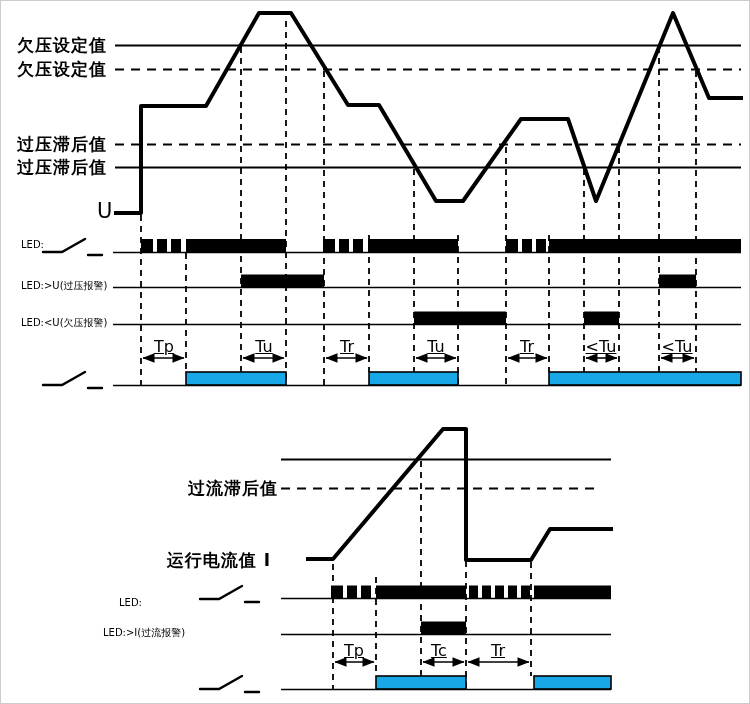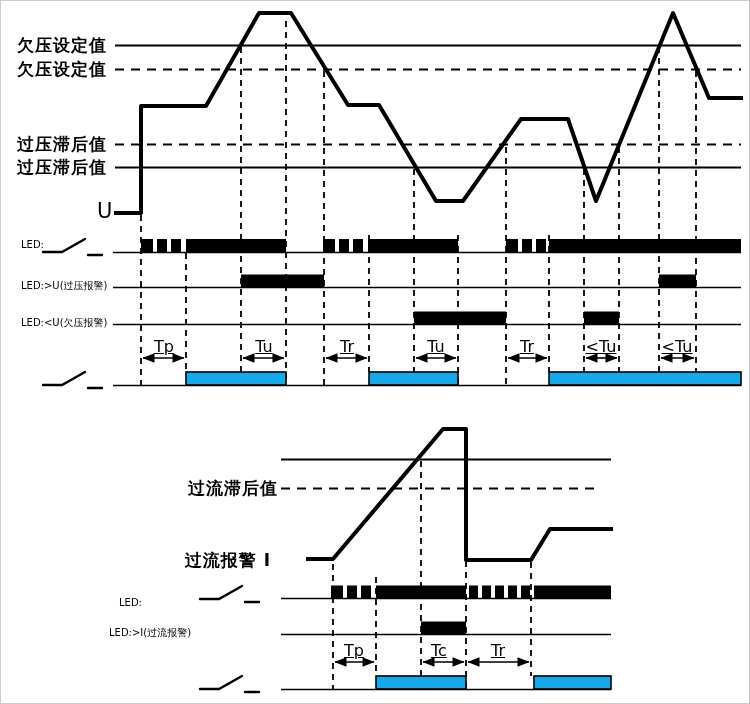--- a/index.html
+++ b/index.html
@@ -182,22 +182,22 @@
 
   <div class="tlbl" style="left:132px;top:337px;">Tp</div>
   <div class="tlbl" style="left:232px;top:337px;">Tu</div>
   <div class="tlbl" style="left:315px;top:337px;">Tr</div>
   <div class="tlbl" style="left:404px;top:337px;">Tu</div>
   <div class="tlbl" style="left:495px;top:337px;">Tr</div>
   <div class="tlbl" style="left:569px;top:337px;">&lt;Tu</div>
   <div class="tlbl" style="left:645px;top:337px;">&lt;Tu</div>
 
   <div class="lbl right" style="left:169px;top:477px;width:108px;">过流滞后值</div>
-  <div class="lbl right" style="left:130px;top:549px;width:140px;">过流报警 I</div>
+  <div class="lbl right" style="left:130px;top:549px;width:140px;">运行电流值 I</div>
 
   <div class="rowlbl" style="left:118px;top:594px;">LED:</div>
-  <div class="rowlbl" style="left:108px;top:624px;">LED:&gt;I(过流报警)</div>
+  <div class="rowlbl" style="left:102px;top:624px;">LED:&gt;I(过流报警)</div>
 
   <div class="tlbl" style="left:322px;top:641px;">Tp</div>
   <div class="tlbl" style="left:407px;top:641px;">Tc</div>
   <div class="tlbl" style="left:466px;top:641px;">Tr</div>
 
 </div>
 
 </body></html>

